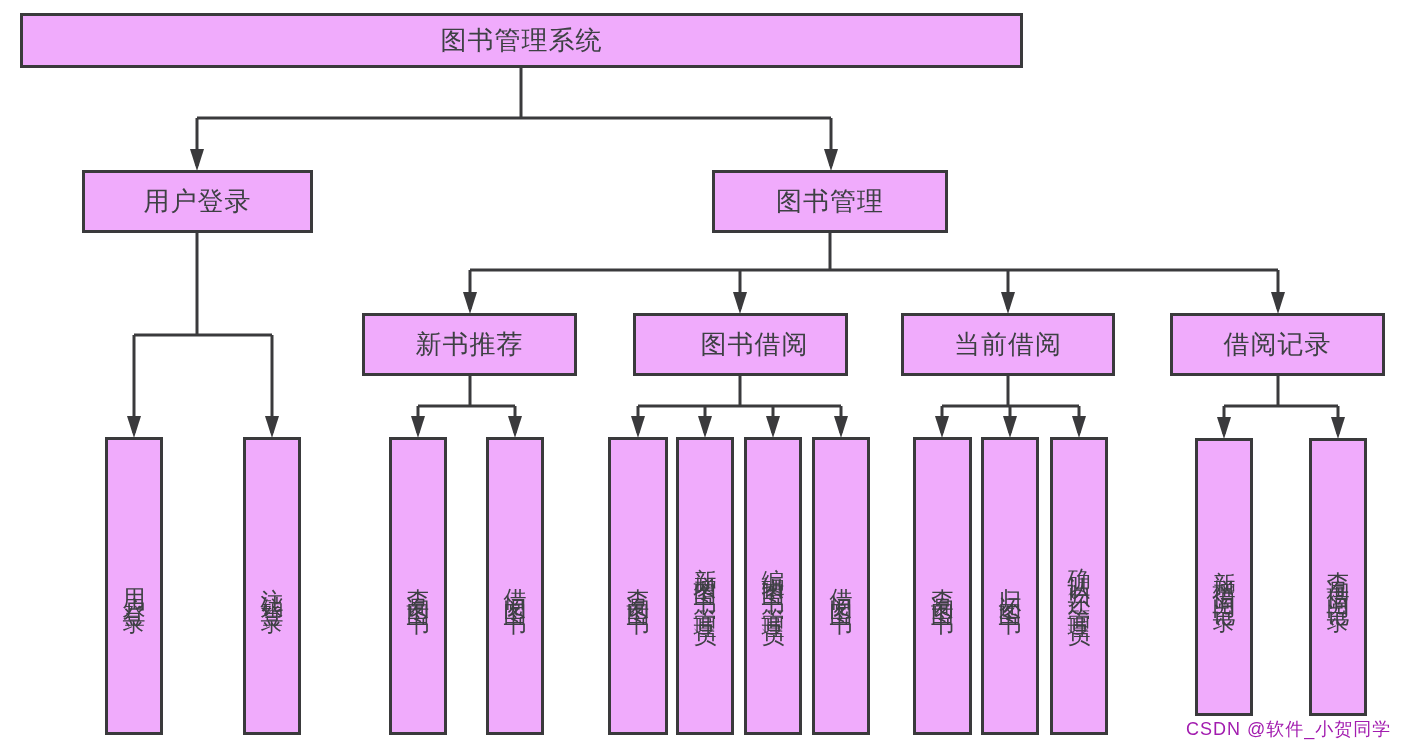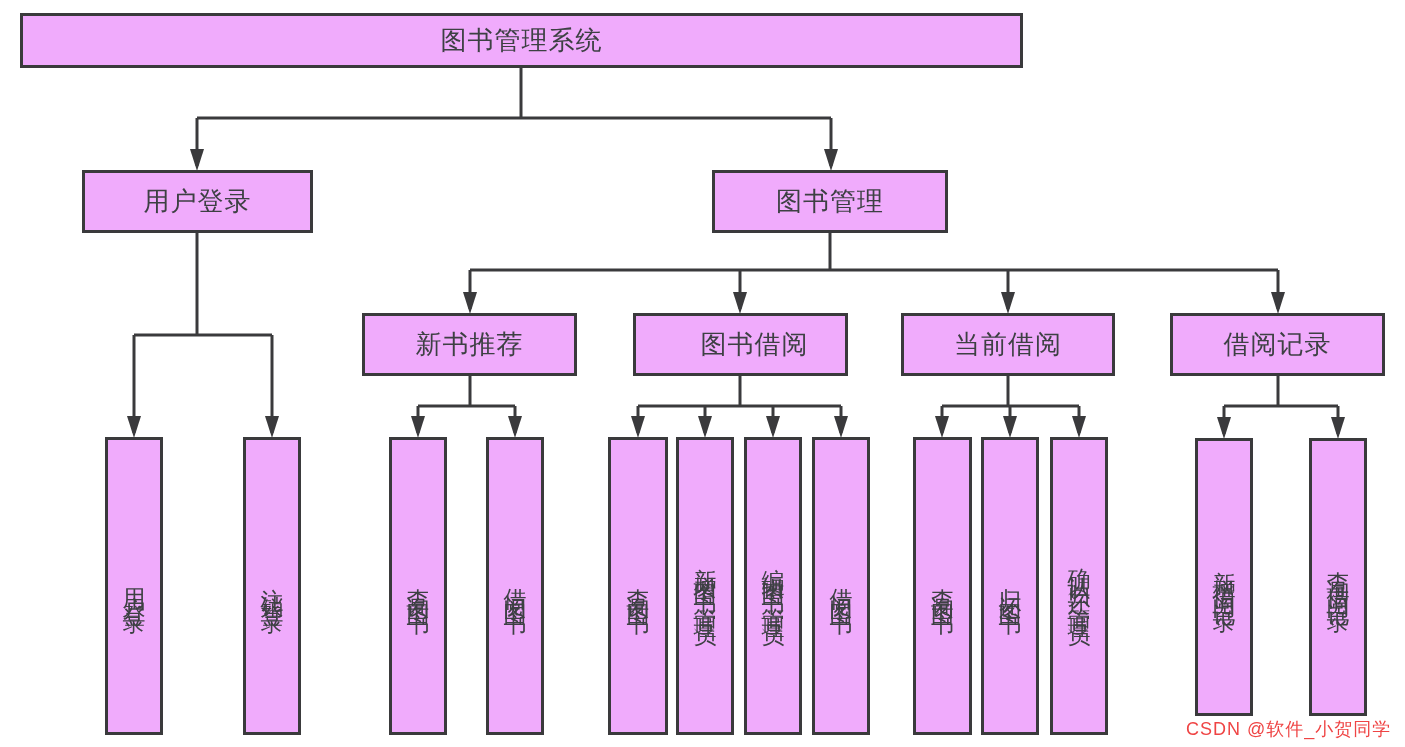--- a/index.html
+++ b/index.html
@@ -29,21 +29,21 @@
     writing-mode:vertical-rl;
     text-orientation:mixed;
     font-size:23px;
     letter-spacing:8px;
     line-height:1;
   }
   .watermark{
     position:absolute;
     left:1186px;top:717px;
     font-size:18px;
-    color:#ef4444;
+    color:#a21caf;
     letter-spacing:1px;
     white-space:nowrap;
   }
 </style>
 </head>
 <body>
 
 <div id="stage">
 
   <svg id="connectors" width="1405" height="747" aria-hidden="true">

